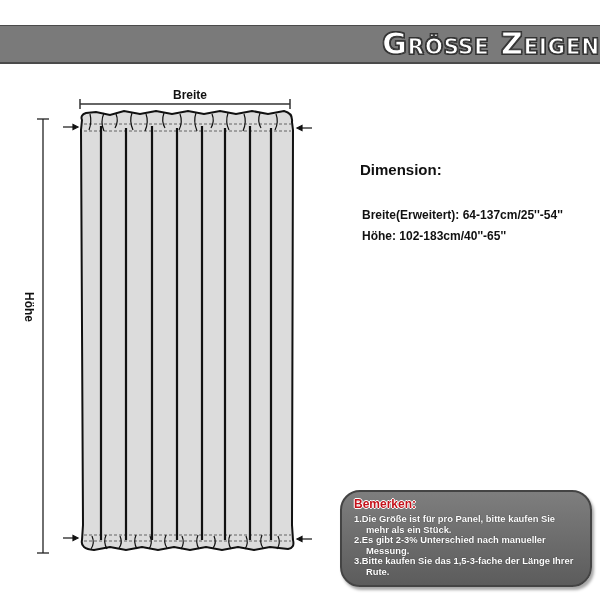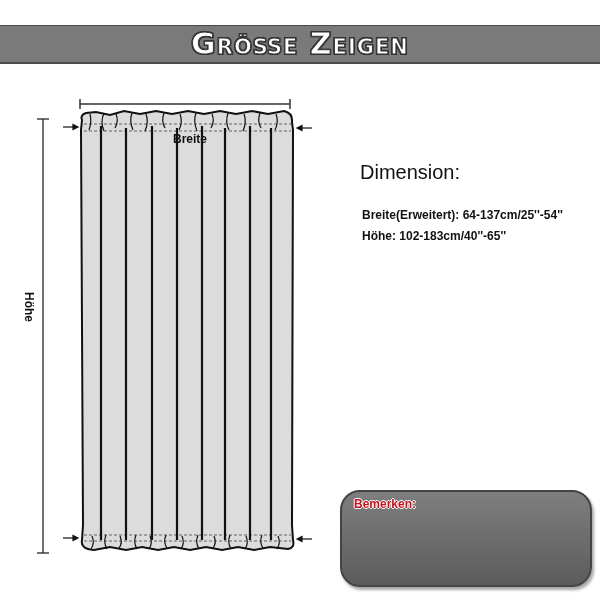--- a/index.html
+++ b/index.html
@@ -6,43 +6,43 @@
     body {
       width: 600px; height: 600px; position: relative; overflow: hidden;
       background: #ffffff;
       font-family: "Liberation Sans", "DejaVu Sans", sans-serif;
     }
     .header-band {
       position: absolute; left: 0; top: 25px; width: 600px; height: 39px;
       background: #7a7a7a;
       border-top: 1px solid #4a4a4a; border-bottom: 2px solid #4a4a4a;
       box-sizing: border-box;
-      display: flex; align-items: center; justify-content: center;
+      display: flex; align-items: center; justify-content: flex-end;
     }
     .header-title {
       font-family: "DejaVu Sans", sans-serif;
       font-weight: bold; font-size: 30px; color: #ffffff;
       font-variant: small-caps; letter-spacing: 1px;
       -webkit-text-stroke: 1px #333;
       text-shadow: 1px 1px 0 #333, -1px -1px 0 #333, 1px -1px 0 #333, -1px 1px 0 #333;
       line-height: 1;
     }
     .diagram { position: absolute; left: 0; top: 0; width: 330px; height: 600px; }
     .breite-label {
       position: absolute; left: 155px; top: 88px; width: 70px; text-align: center;
-      font-size: 12px; font-weight: bold; color: #111; margin-top: 44px;
+      font-size: 12px; font-weight: bold; color: #111;
     }
     .hoehe-label {
       position: absolute; left: 14px; top: 300px;
       font-size: 12px; font-weight: bold; color: #111;
       transform: rotate(90deg); transform-origin: center;
     }
     .dimension-title {
       position: absolute; left: 360px; top: 161px;
-      font-size: 20px; font-weight: normal; color: #111;
+      font-size: 15px; font-weight: bold; color: #111;
     }
     .dim-line {
       position: absolute; left: 362px; font-size: 12px; font-weight: bold; color: #111;
     }
     .notes-box {
       position: absolute; left: 340px; top: 490px; width: 252px; height: 97px;
       background: linear-gradient(#7e7e7e, #5c5c5c);
       border: 2px solid #444; border-radius: 20px;
       box-shadow: 2px 3px 3px rgba(0,0,0,0.35);
       box-sizing: border-box; padding: 5px 14px 4px 12px;
@@ -156,13 +156,18 @@
   <div class="breite-label">Breite</div>
   <div class="hoehe-label">Höhe</div>
 </div>
 
 <div class="dimension-title">Dimension:</div>
 <div class="dim-line" style="top:208px">Breite(Erweitert): 64-137cm/25''-54''</div>
 <div class="dim-line" style="top:229px">Höhe: 102-183cm/40''-65''</div>
 
 <div class="notes-box">
   <div class="notes-title">Bemerken:</div>
+  <ul class="notes-list">
+    <li class="notes-item">1.Die Größe ist für pro Panel, bitte kaufen Sie mehr als ein Stück.</li>
+    <li class="notes-item">2.Es gibt 2-3% Unterschied nach manueller Messung.</li>
+    <li class="notes-item">3.Bitte kaufen Sie das 1,5-3-fache der Länge Ihrer Rute.</li>
+  </ul>
 </div>
 
 </body></html>

